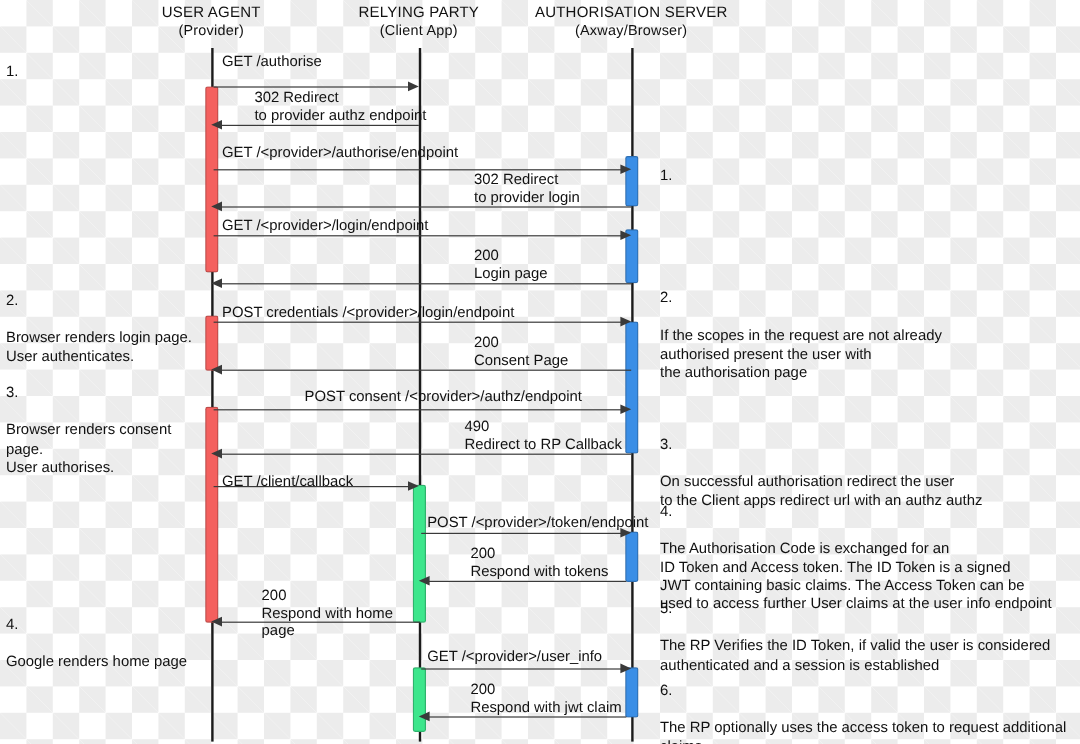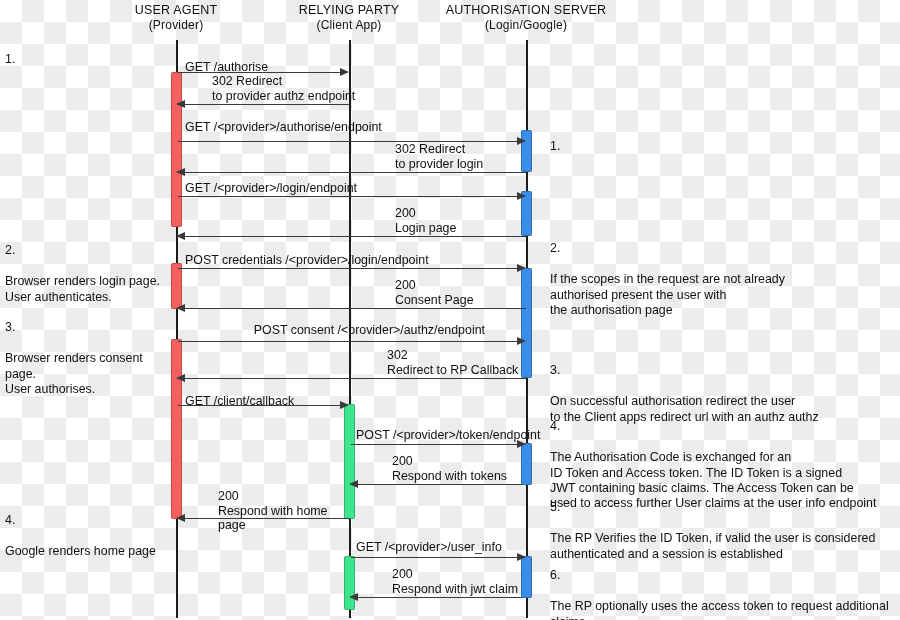--- a/index.html
+++ b/index.html
@@ -93,21 +93,21 @@
     <div class="sub">(Provider)</div>
   </div>
 
   <div class="head" style="left:269px; top:3px; width:160px;">
     <div>RELYING PARTY</div>
     <div class="sub">(Client App)</div>
   </div>
 
   <div class="head" style="left:416px; top:3px; width:220px;">
     <div>AUTHORISATION SERVER</div>
-    <div class="sub">(Login/Google)</div>
+    <div class="sub">(Axway/Browser)</div>
   </div>
 
   <div class="lifeline" style="left:176px; top:40px; height:578px;"></div>
   <div class="lifeline" style="left:349px; top:40px; height:578px;"></div>
   <div class="lifeline" style="left:526px; top:40px; height:578px;"></div>
 
   <div class="activation act-red" style="left:171px; top:72px;  height:155px;"></div>
   <div class="activation act-red" style="left:171px; top:263px; height:46px;"></div>
   <div class="activation act-red" style="left:171px; top:339px; height:180px;"></div>
 
@@ -115,21 +115,21 @@
   <div class="activation act-green" style="left:344px; top:556px; height:54px;"></div>
 
   <div class="activation act-blue" style="left:521px; top:130px; height:42px;"></div>
   <div class="activation act-blue" style="left:521px; top:191px; height:45px;"></div>
   <div class="activation act-blue" style="left:521px; top:268px; height:110px;"></div>
   <div class="activation act-blue" style="left:521px; top:443px; height:42px;"></div>
   <div class="activation act-blue" style="left:521px; top:556px; height:42px;"></div>
 
   <div class="msgline" style="left:178px; top:72px; width:165px;"></div>
   <div class="arrowhead arrow-right" style="left:340px; top:67.5px;"></div>
-  <div class="msglabel" style="left:185px; top:60px; width:200px;">GET /authorise</div>
+  <div class="msglabel" style="left:185px; top:44px; width:200px;">GET /authorise</div>
 
   <div class="msgline" style="left:184px; top:104px; width:165px;"></div>
   <div class="arrowhead arrow-left" style="left:176px; top:99.5px;"></div>
   <div class="msglabel" style="left:212px; top:74px; width:145px;">302 Redirect
 to provider authz endpoint</div>
 
   <div class="msgline" style="left:178px; top:141px; width:342px;"></div>
   <div class="arrowhead arrow-right" style="left:517px; top:136.5px;"></div>
   <div class="msglabel" style="left:185px; top:120px; width:260px;">GET /&lt;provider&gt;/authorise/endpoint</div>
 
@@ -155,21 +155,21 @@
   <div class="arrowhead arrow-left" style="left:176px; top:303.5px;"></div>
   <div class="msglabel" style="left:395px; top:278px; width:140px;">200
 Consent Page</div>
 
   <div class="msgline" style="left:178px; top:341px; width:342px;"></div>
   <div class="arrowhead arrow-right" style="left:517px; top:336.5px;"></div>
   <div class="msglabel" style="left:185px; top:323px; width:300px;text-align:right;">POST consent /&lt;provider&gt;/authz/endpoint</div>
 
   <div class="msgline" style="left:184px; top:378px; width:342px;"></div>
   <div class="arrowhead arrow-left" style="left:176px; top:373.5px;"></div>
-  <div class="msglabel" style="left:387px; top:348px; width:145px;">302
+  <div class="msglabel" style="left:387px; top:348px; width:145px;">490
 Redirect to RP Callback</div>
 
   <div class="msgline" style="left:178px; top:405px; width:165px;"></div>
   <div class="arrowhead arrow-right" style="left:340px; top:400.5px;"></div>
   <div class="msglabel" style="left:185px; top:394px; width:200px;">GET /client/callback</div>
 
   <div class="msgline" style="left:351px; top:444px; width:169px;"></div>
   <div class="arrowhead arrow-right" style="left:517px; top:439.5px;"></div>
   <div class="msglabel" style="left:356px; top:428px; width:200px;">POST /&lt;provider&gt;/token/endpoint</div>
 

